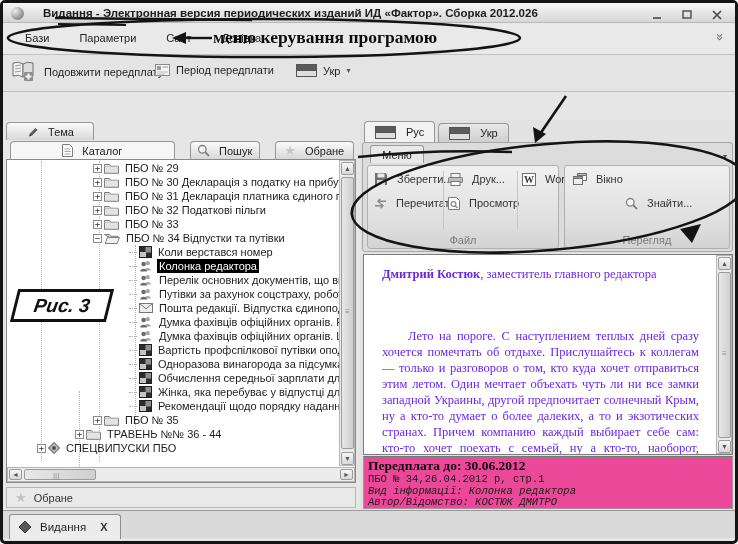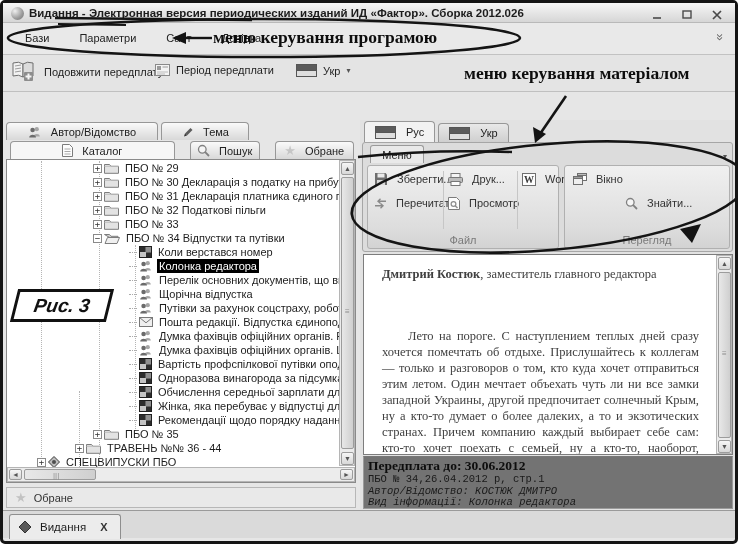--- a/index.html
+++ b/index.html
@@ -8,21 +8,21 @@
          background:#fff;overflow:hidden;}
   .abs{position:absolute;}
   #frame{position:absolute;left:0;top:0;width:738px;height:544px;border:3px solid #141414;
          border-radius:5px;background:#e6e6e6;}
 
   
   #titlebar{left:3px;top:3px;width:732px;height:20px;
             background:linear-gradient(#f6f6f6,#d6d6d6);border-bottom:1px solid #b9b9b9;}
   #app-icon{left:8px;top:4px;width:13px;height:13px;border-radius:50%;
             background:radial-gradient(circle at 4px 4px,#efefef,#9a9a9a 60%,#6f6f6f);}
-  #window-title{left:26px;top:4px;font-size:11.5px;font-weight:bold;color:#1c1c1c;white-space:nowrap;}
+  #window-title{left:40px;top:4px;font-size:11.5px;font-weight:bold;color:#1c1c1c;white-space:nowrap;}
   #win-controls{right:10px;top:5px;display:flex;gap:14px;}
   .wbtn{width:16px;height:13px;display:flex;align-items:center;justify-content:center;color:#4e4e4e;}
 
   
   #menubar{left:3px;top:23px;width:732px;height:32px;background:#e9e9e9;border-bottom:1px solid #c2c2c2;}
   #menubar-items{position:absolute;left:22px;top:9px;display:flex;gap:30px;}
   .menu-item{font-size:11px;color:#222;}
   #menu-chevron{position:absolute;right:12px;top:6px;color:#666;font-size:13px;
                 transform:rotate(90deg);letter-spacing:-1px;}
 
@@ -78,26 +78,26 @@
           background:linear-gradient(#f0f0f0,#dddddd 75%,#d3d3d3);}
   .rgroup-label{position:absolute;bottom:2px;left:0;right:0;text-align:center;font-size:11px;color:#7a7a7a;}
   .rcol{position:absolute;top:4px;display:flex;flex-direction:column;gap:6px;}
   .rbtn{display:flex;align-items:center;gap:5px;font-size:11px;color:#333;height:18px;white-space:nowrap;}
   .vsep{position:absolute;top:5px;height:58px;width:0;border-left:1px solid #c6c6c6;}
   #zoom-caret{position:absolute;left:360px;top:9px;font-size:8px;color:#555;}
 
   #docarea{position:absolute;left:3px;top:134px;width:370px;height:201px;background:#fff;
            border:1px solid #7d7d7d;overflow:hidden;}
   #doctext{position:absolute;left:18px;top:12px;width:317px;font-family:"Liberation Serif",serif;
-           font-size:12.5px;color:#404040;}
+           font-size:12.5px;color:#6d28d9;}
   #byline{font-size:12.5px;}
   .para{text-align:justify;text-indent:26px;margin:0;line-height:1.28;}
   #para1{margin-top:46px;}
 
-  #statusblock{position:absolute;left:3px;top:336px;width:370px;height:53px;background:#737373;
+  #statusblock{position:absolute;left:3px;top:336px;width:370px;height:53px;background:#ec4899;
                border:1px solid #9b9b9b;border-top:1px solid #777;padding:1px 4px;}
   #status-sub{font-family:"Liberation Serif",serif;font-weight:bold;font-size:13.5px;color:#0d0d0d;}
   .status-mono{font-family:"Liberation Mono",monospace;font-size:10.5px;color:#1a1a1a;line-height:11.5px;white-space:pre;}
   .status-italic{font-style:italic;}
 
   
   #bottombar{left:3px;top:510px;width:732px;height:28px;background:#dadada;border-top:1px solid #9a9a9a;}
   #bottom-tab{position:absolute;left:6px;top:3px;width:112px;height:25px;background:#ececec;
               border:1px solid #8e8e8e;border-bottom:none;border-radius:3px 3px 0 0;
               display:flex;align-items:center;gap:8px;padding:0 8px;font-size:11.5px;color:#1d1d1d;}
@@ -185,31 +185,20 @@
             <rect x="0.5" y="6.5" width="20" height="6" fill="#dedede" stroke="#555"></rect>
           </svg>
         </span>
       <span>Укр</span>
       <span style="font-size:8px;color:#555;">▾</span>
     </div>
   </div>
 
 
   <div class="abs" id="ltabs1">
-      <div class="ltab" style="width: 152px;">
-        <span class="tic">
-          <svg width="14" height="12">
-            <circle cx="8.8" cy="3.2" r="2.1" fill="#a5a5a5"></circle>
-            <path d="M5.8 10.5 C5.8 7.2 11.8 7.2 11.8 10.5 Z" fill="#a5a5a5"></path>
-            <circle cx="4.6" cy="4" r="2.3" fill="#6b6b6b"></circle>
-            <path d="M1.2 11.5 C1.2 7.8 8 7.8 8 11.5 Z" fill="#6b6b6b"></path>
-          </svg>
-        </span>
-        <span>Автор/Відомство</span>
-      </div>
       <div class="ltab" style="width: 88px;">
         <span class="tic">
           <svg width="13" height="13">
             <path d="M4 8.5 L9.5 3 L11.5 5 L6 10.5 Z" fill="#5c5c5c"></path>
             <path d="M4 8.5 L3 11.5 L6 10.5 Z" fill="#2e2e2e"></path>
           </svg>
         </span>
         <span>Тема</span>
       </div>
     </div>
@@ -337,32 +326,20 @@
           <span class="stub"></span>
           <span class="tic">
             <svg width="14" height="12">
               <circle cx="8.8" cy="3.2" r="2.1" fill="#a5a5a5"></circle>
               <path d="M5.8 10.5 C5.8 7.2 11.8 7.2 11.8 10.5 Z" fill="#a5a5a5"></path>
               <circle cx="4.6" cy="4" r="2.3" fill="#6b6b6b"></circle>
               <path d="M1.2 11.5 C1.2 7.8 8 7.8 8 11.5 Z" fill="#6b6b6b"></path>
             </svg>
           </span>
           <span class="tlabel">Перелік основних документів, що викор</span>
-        </div>
-        <div class="trow" style="padding-left: 122px;">
-          <span class="stub"></span>
-          <span class="tic">
-            <svg width="14" height="12">
-              <circle cx="8.8" cy="3.2" r="2.1" fill="#a5a5a5"></circle>
-              <path d="M5.8 10.5 C5.8 7.2 11.8 7.2 11.8 10.5 Z" fill="#a5a5a5"></path>
-              <circle cx="4.6" cy="4" r="2.3" fill="#6b6b6b"></circle>
-              <path d="M1.2 11.5 C1.2 7.8 8 7.8 8 11.5 Z" fill="#6b6b6b"></path>
-            </svg>
-          </span>
-          <span class="tlabel">Щорічна відпустка</span>
         </div>
         <div class="trow" style="padding-left: 122px;">
           <span class="stub"></span>
           <span class="tic">
             <svg width="14" height="12">
               <circle cx="8.8" cy="3.2" r="2.1" fill="#a5a5a5"></circle>
               <path d="M5.8 10.5 C5.8 7.2 11.8 7.2 11.8 10.5 Z" fill="#a5a5a5"></path>
               <circle cx="4.6" cy="4" r="2.3" fill="#6b6b6b"></circle>
               <path d="M1.2 11.5 C1.2 7.8 8 7.8 8 11.5 Z" fill="#6b6b6b"></path>
             </svg>
@@ -648,22 +625,22 @@
         <div class="sb-thumb" style="left:1px;top:16px;width:13px;height:166px;">
           <div class="grip" style="left:3px;top:79px;">≡</div>
         </div>
         <div class="sb-arrow" style="left:1px;top:184px;width:13px;height:13px;">▼</div>
       </div>
     </div>
 
     <div id="statusblock">
       <div id="status-sub">Передплата до: 30.06.2012</div>
       <div class="status-mono">ПБО № 34,26.04.2012 р, стр.1</div>
+      <div class="status-mono status-italic">Вид інформації: Колонка редактора</div>
       <div class="status-mono status-italic">Автор/Відомство: КОСТЮК ДМИТРО</div>
-      <div class="status-mono status-italic">Вид інформації: Колонка редактора</div>
     </div>
   </div>
 
   <div class="abs" id="bottombar">
     <div id="bottom-tab">
       <span style="display:inline-flex;">
           <svg width="14" height="14">
             <path d="M7 1 L13 7 L7 13 L1 7 Z" fill="#5a5a5a" stroke="#333"></path>
           </svg>
         </span>
@@ -678,17 +655,16 @@
     <ellipse cx="264" cy="38" rx="256" ry="19" fill="none" stroke="#141414" stroke-width="2.6"></ellipse>
     <line x1="212" y1="38" x2="182" y2="38" stroke="#141414" stroke-width="2.4"></line>
     <polygon points="172,38 186,32 186,44" fill="#141414"></polygon>
     <line x1="566" y1="96" x2="540" y2="134" stroke="#141414" stroke-width="2.6"></line>
     <polygon points="535,143 546,134 533,127" fill="#141414"></polygon>
     <ellipse cx="549" cy="197" rx="198" ry="53" fill="none" stroke="#141414" stroke-width="2.6" transform="rotate(-5 549 197)"></ellipse>
     <path d="M358,157 Q432,149 512,152" fill="none" stroke="#141414" stroke-width="2.4"></path>
     <polygon points="701,224 680,229 692,243" fill="#141414"></polygon>
   </svg>
   <div class="annot-text" style="left:213px;top:27px;">меню керування програмою</div>
-  <div class="annot-text" style="left:464px;top:63px;">меню керування матеріалом</div>
   <div id="fig-label">
       <span>Рис. 3</span>
     </div>
 </div>
 
 </body></html>

